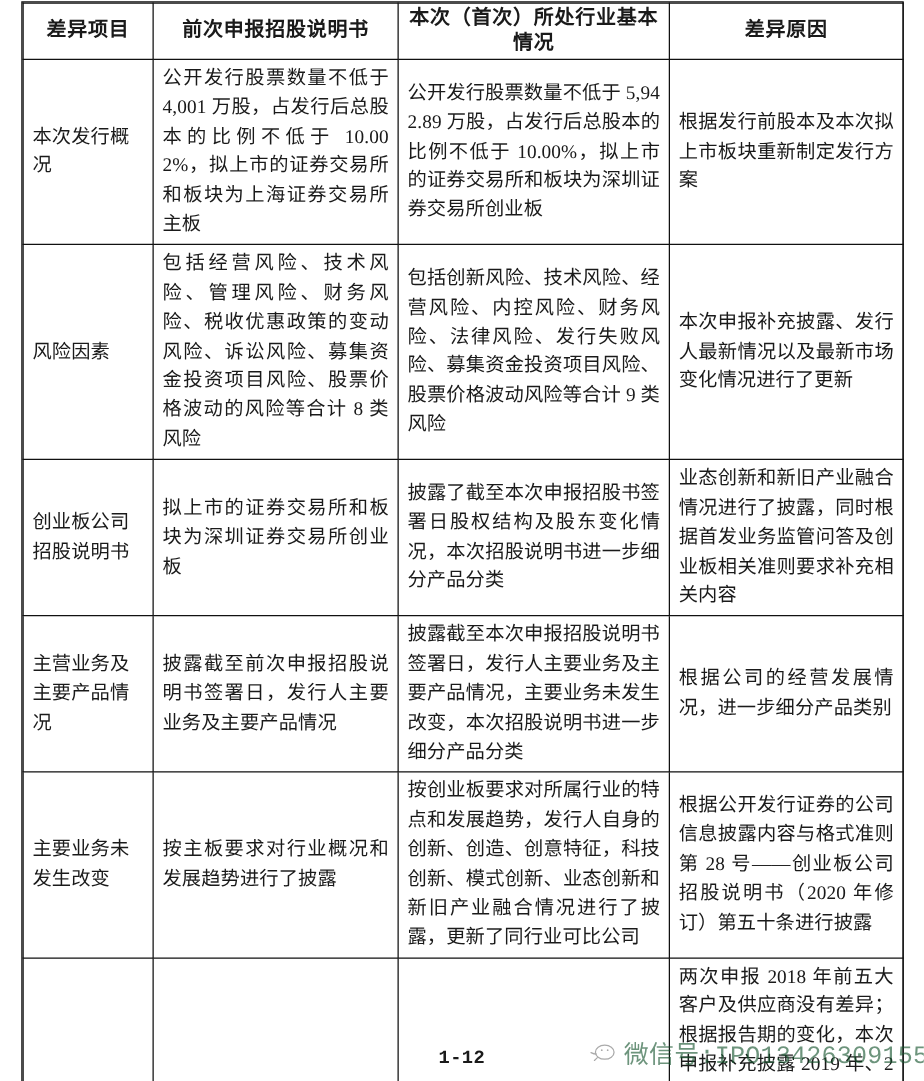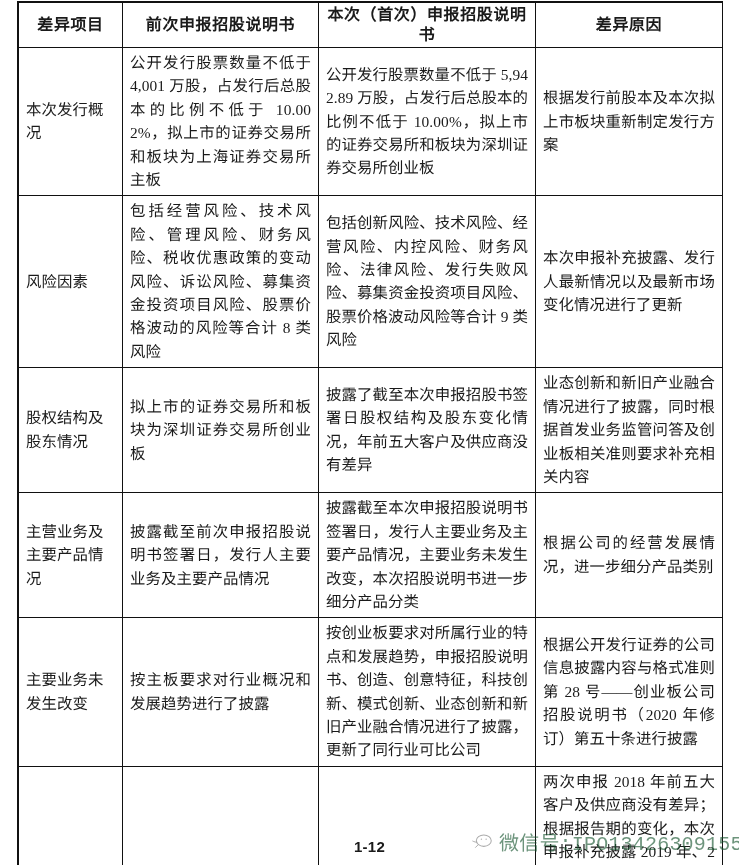--- a/index.html
+++ b/index.html
@@ -89,21 +89,21 @@
 
   .page-number {
     position: absolute;
     left: 0;
     top: 838px;
     width: 739px;
     text-align: center;
     font-size: 15px;
     font-weight: bold;
     letter-spacing: 0.3px;
-    font-family: Liberation Sans, sans-serif;
+    font-family: Liberation Mono, monospace;
   }
 
   .watermark {
     position: absolute;
     left: 472px;
     top: 827px;
     display: flex;
     align-items: center;
     gap: 5px;
     opacity: 0.62;
@@ -132,53 +132,53 @@
       <colgroup>
         <col class="c0">
           <col class="c1">
           <col class="c2">
           <col class="c3">
       </colgroup>
       <thead>
         <tr>
           <th>差异项目</th>
           <th>前次申报招股说明书</th>
-          <th>本次（首次）申报招股说明书</th>
+          <th>本次（首次）所处行业基本情况</th>
           <th>差异原因</th>
         </tr>
       </thead>
       <tbody>
         <tr>
           <td class="label-cell">本次发行概况</td>
           <td class="body-cell">公开发行股票数量不低于 4,001 万股，占发行后总股本的比例不低于 10.002%，拟上市的证券交易所和板块为上海证券交易所主板</td>
           <td class="body-cell">公开发行股票数量不低于 5,942.89 万股，占发行后总股本的比例不低于 10.00%，拟上市的证券交易所和板块为深圳证券交易所创业板</td>
           <td class="body-cell">根据发行前股本及本次拟上市板块重新制定发行方案</td>
         </tr>
         <tr>
           <td class="label-cell">风险因素</td>
           <td class="body-cell">包括经营风险、技术风险、管理风险、财务风险、税收优惠政策的变动风险、诉讼风险、募集资金投资项目风险、股票价格波动的风险等合计 8 类风险</td>
           <td class="body-cell">包括创新风险、技术风险、经营风险、内控风险、财务风险、法律风险、发行失败风险、募集资金投资项目风险、股票价格波动风险等合计 9 类风险</td>
           <td class="body-cell">本次申报补充披露、发行人最新情况以及最新市场变化情况进行了更新</td>
         </tr>
         <tr>
-          <td class="label-cell">股权结构及股东情况</td>
+          <td class="label-cell">创业板公司招股说明书</td>
           <td class="body-cell">拟上市的证券交易所和板块为深圳证券交易所创业板</td>
-          <td class="body-cell">披露了截至本次申报招股书签署日股权结构及股东变化情况，年前五大客户及供应商没有差异</td>
+          <td class="body-cell">披露了截至本次申报招股书签署日股权结构及股东变化情况，本次招股说明书进一步细分产品分类</td>
           <td class="body-cell">业态创新和新旧产业融合情况进行了披露，同时根据首发业务监管问答及创业板相关准则要求补充相关内容</td>
         </tr>
         <tr>
           <td class="label-cell">主营业务及主要产品情况</td>
           <td class="body-cell">披露截至前次申报招股说明书签署日，发行人主要业务及主要产品情况</td>
           <td class="body-cell">披露截至本次申报招股说明书签署日，发行人主要业务及主要产品情况，主要业务未发生改变，本次招股说明书进一步细分产品分类</td>
           <td class="body-cell">根据公司的经营发展情况，进一步细分产品类别</td>
         </tr>
         <tr>
           <td class="label-cell">主要业务未发生改变</td>
           <td class="body-cell">按主板要求对行业概况和发展趋势进行了披露</td>
-          <td class="body-cell">按创业板要求对所属行业的特点和发展趋势，申报招股说明书、创造、创意特征，科技创新、模式创新、业态创新和新旧产业融合情况进行了披露，更新了同行业可比公司</td>
+          <td class="body-cell">按创业板要求对所属行业的特点和发展趋势，发行人自身的创新、创造、创意特征，科技创新、模式创新、业态创新和新旧产业融合情况进行了披露，更新了同行业可比公司</td>
           <td class="body-cell">根据公开发行证券的公司信息披露内容与格式准则第 28 号——创业板公司招股说明书（2020 年修订）第五十条进行披露</td>
         </tr>
         <tr>
           <td class="label-cell">主要客户及供应商</td>
           <td class="body-cell">披露截至前次招股说明书签署日，发行人主要客户及供应商情况</td>
           <td class="body-cell">披露截至本次招股说明书签署日，发行人主要客户和供应商情况</td>
           <td class="body-cell">两次申报 2018 年前五大客户及供应商没有差异；根据报告期的变化，本次申报补充披露 2019 年、2020 年以及 2021 年 1-3 月前五大客户及供应商情况，其中前五大客户新增深圳市图扬科技有限公司，前五大供应商新增普冉股份、珠海市建设集团有限公司，减少深圳市</td>
         </tr>
       </tbody>
     </table>

